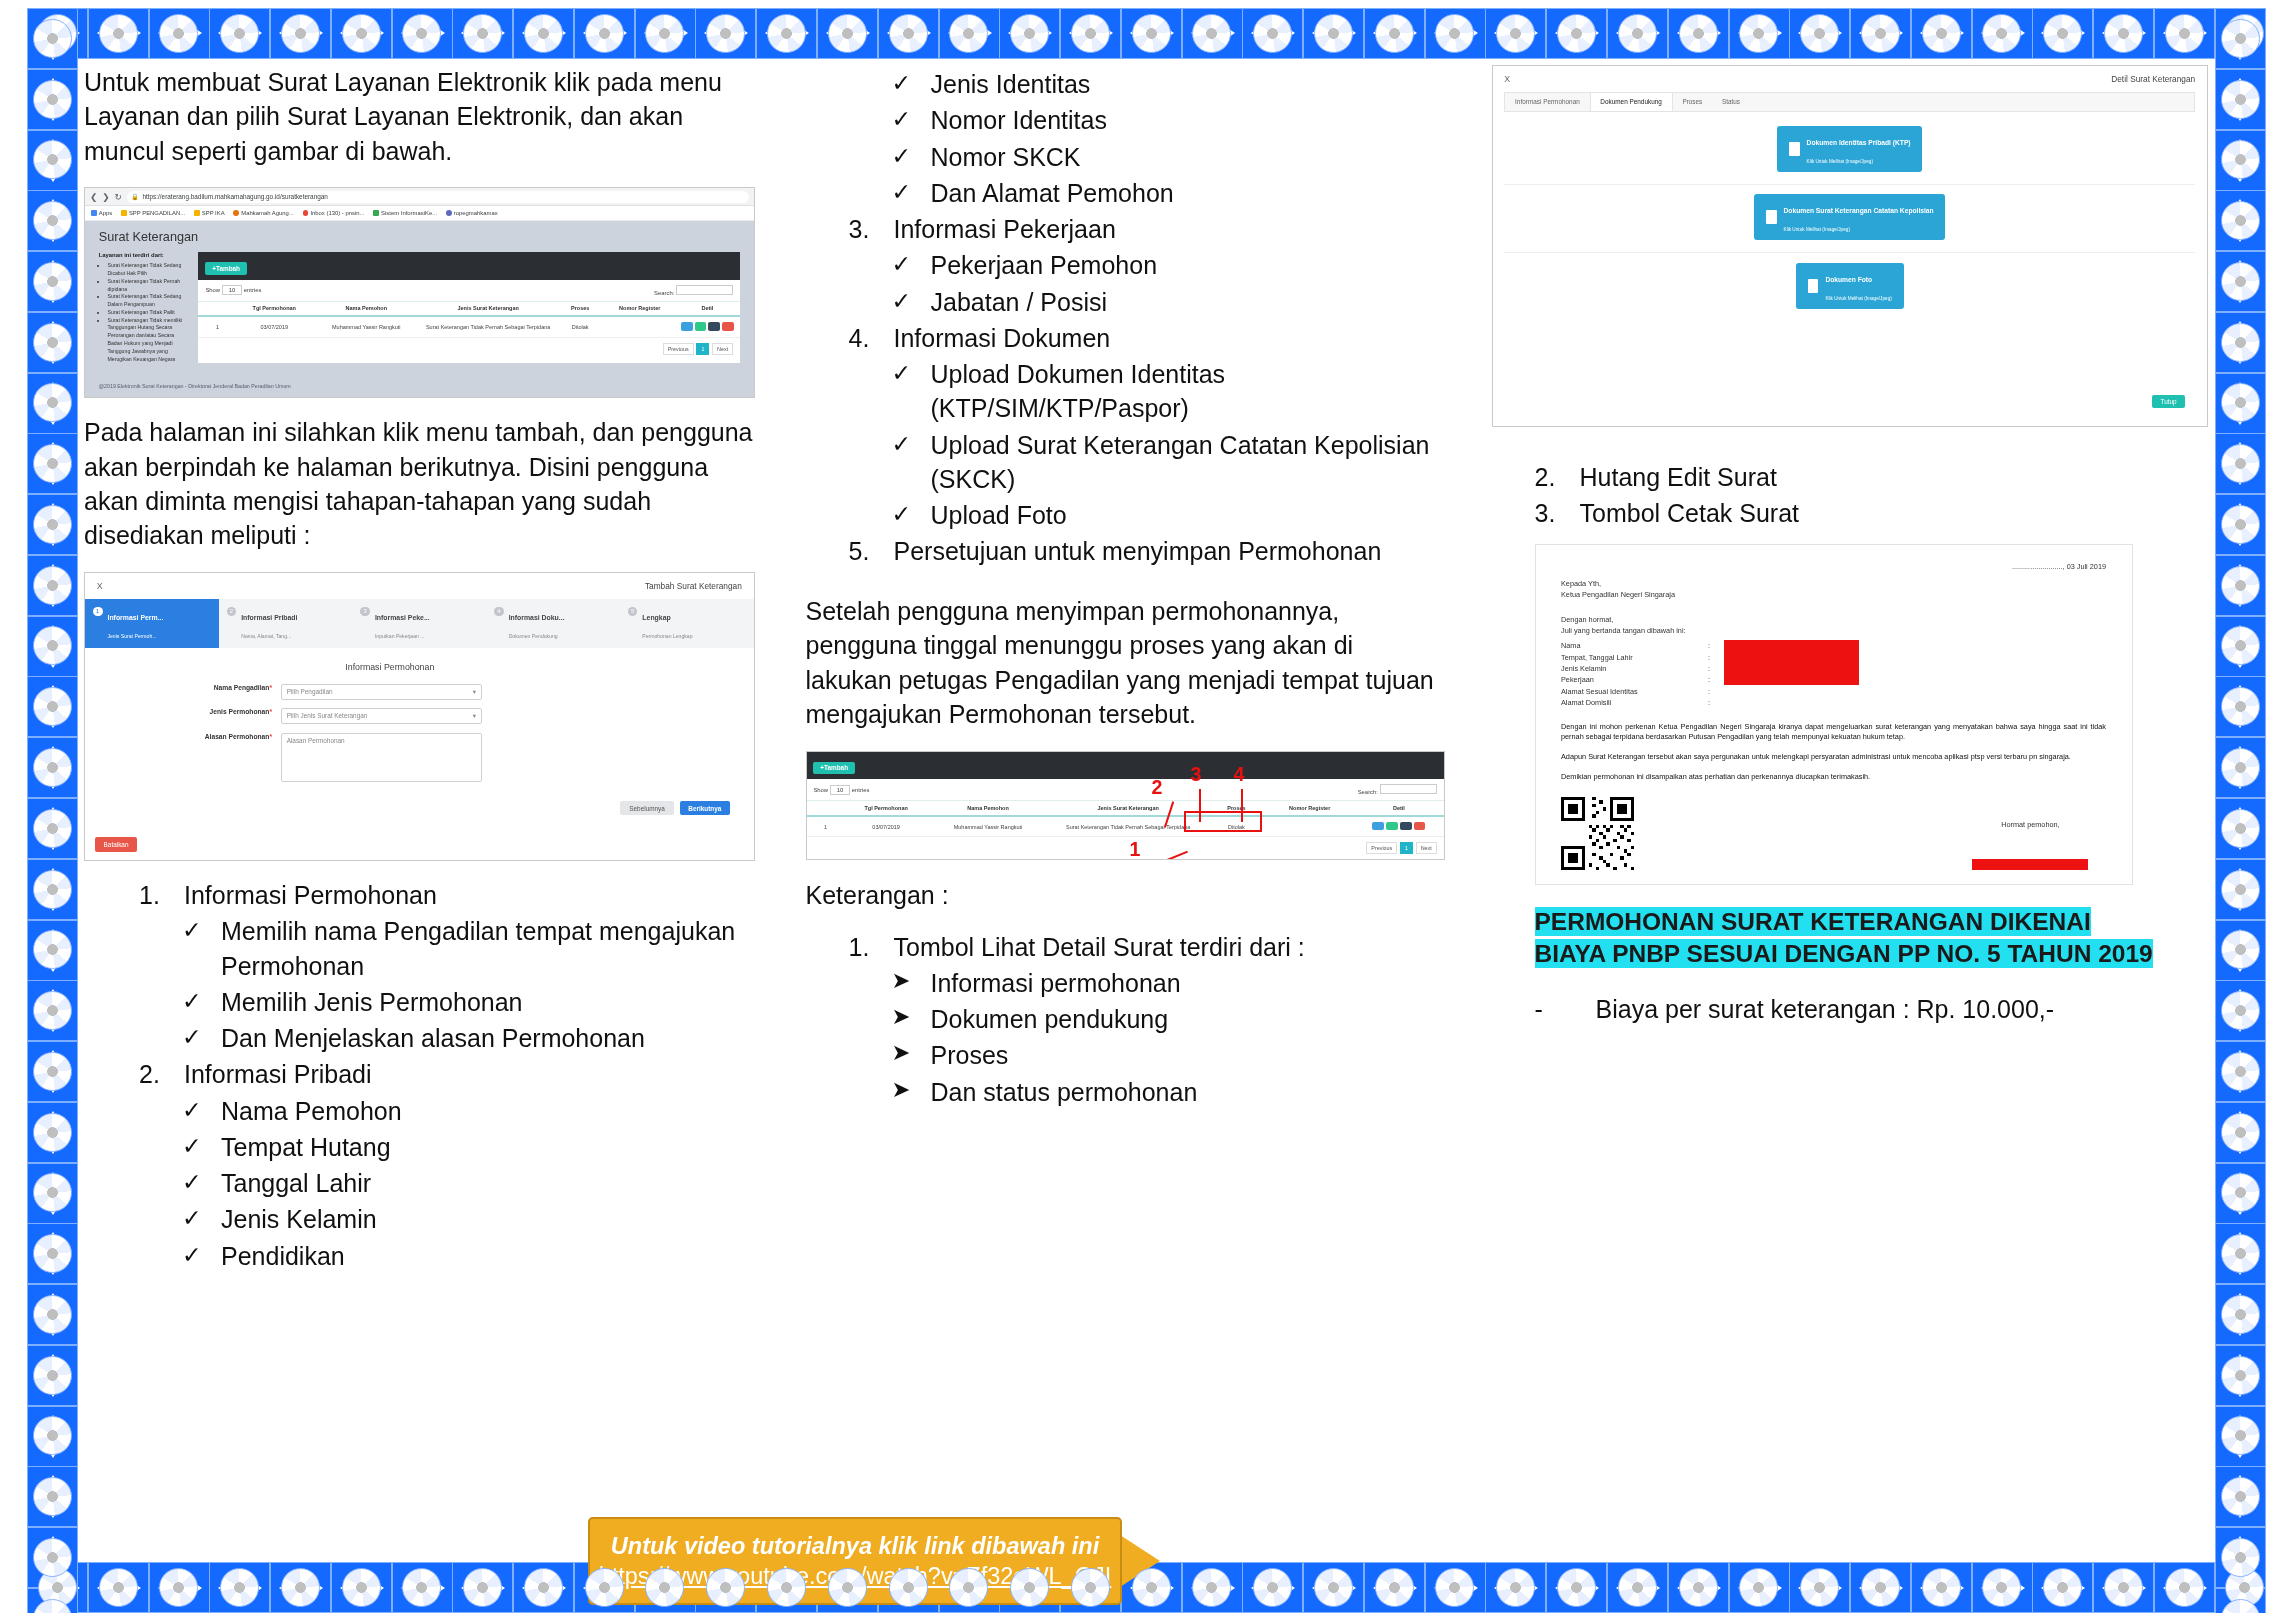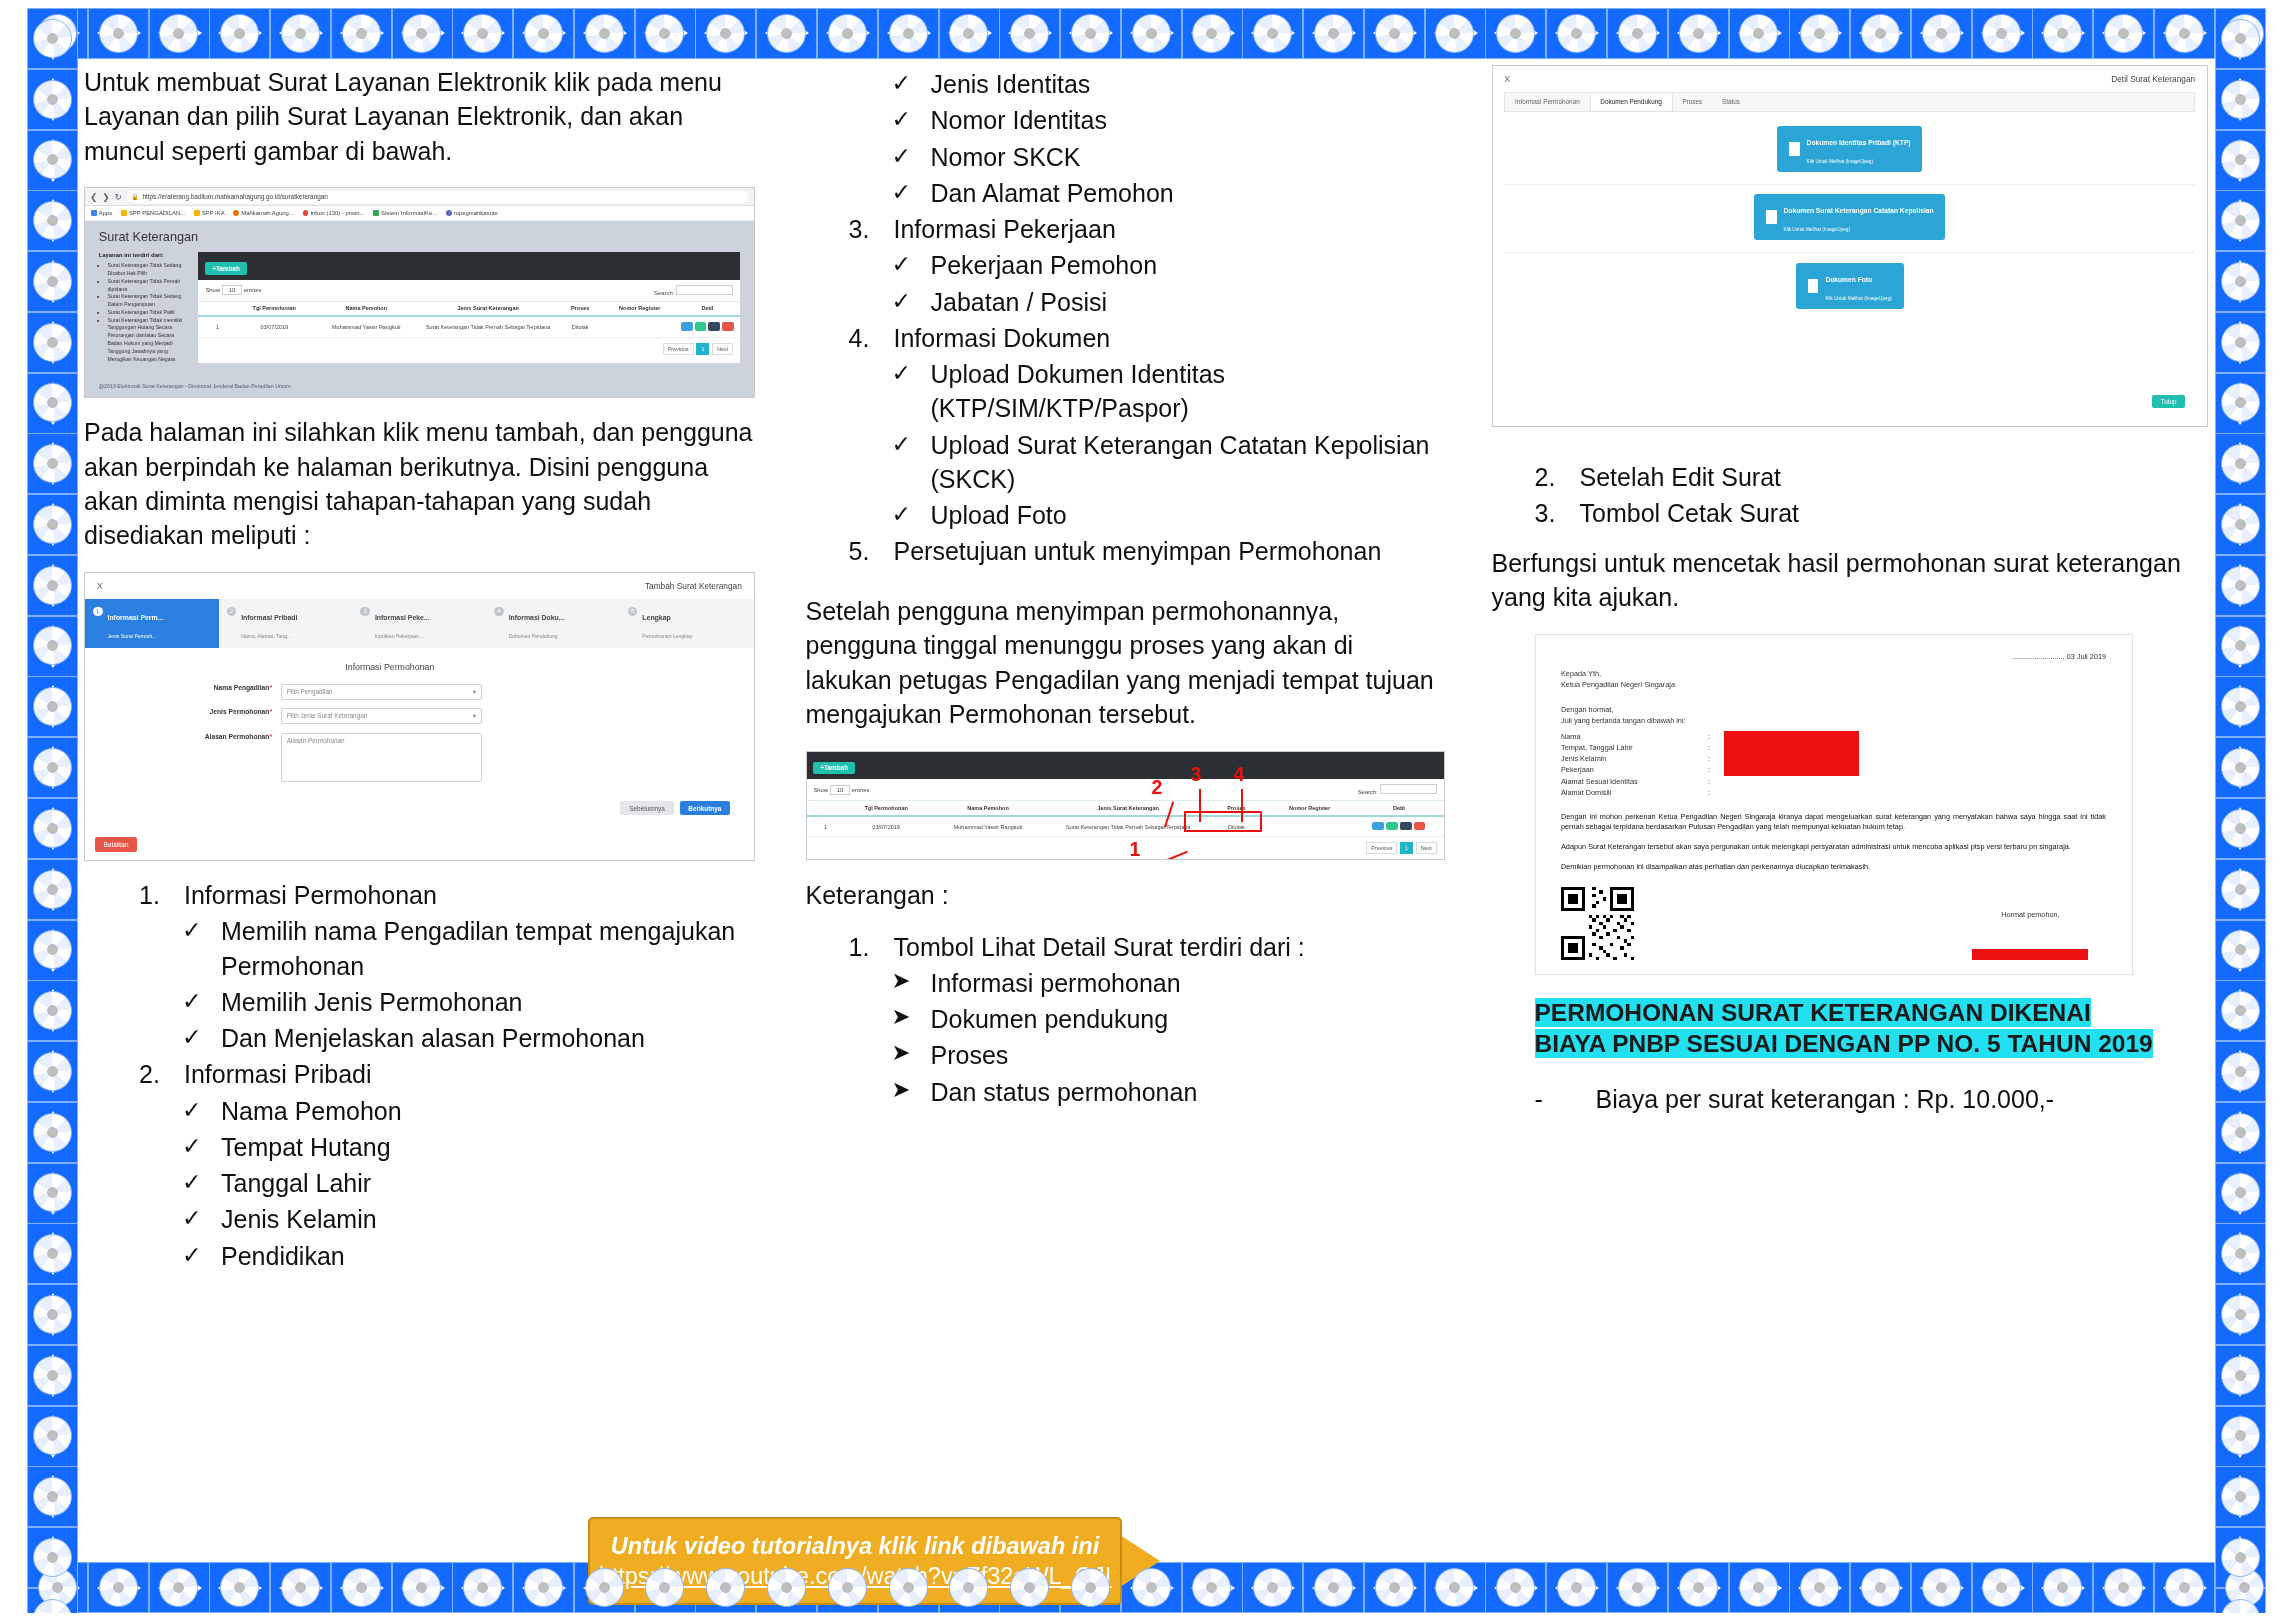--- a/index.html
+++ b/index.html
@@ -1333,31 +1333,30 @@
         </div>
         <div style="height:69px"></div>
         <span class="btn-tutup">Tutup</span>
         <div style="clear:both"></div>
       </div>
     </div>
 
     <ol class="olist" style="margin-left:43px;">
       <li>
           <span class="num">2.</span>
-          <span class="body">Setelah Edit Surat</span>
+          <span class="body">Hutang Edit Surat</span>
         </li>
     </ol>
 
     <ol class="olist" style="margin-left:43px;">
       <li>
           <span class="num">3.</span>
           <span class="body">Tombol Cetak Surat</span>
         </li>
     </ol>
-    <p class="para" style="margin-top:15.7px;">Berfungsi untuk mencetak hasil permohonan surat keterangan yang kita ajukan.</p>
 
     <div class="surat" style="margin:13.7px 0 21.6px 43px; width:598px;">
       <div class="right">........................., 03 Juli 2019</div>
       <div style="margin-top:5.9px">Kepada Yth,</div>
       <div>Ketua Pengadilan Negeri Singaraja</div>
       <div style="margin-top:13.7px">Dengan hormat,</div>
       <div>Juli yang bertanda tangan dibawah ini:</div>
       <div style="display:flex; margin-top:3.9px;">
         <div style="width:147px">
           <div>Nama</div>

